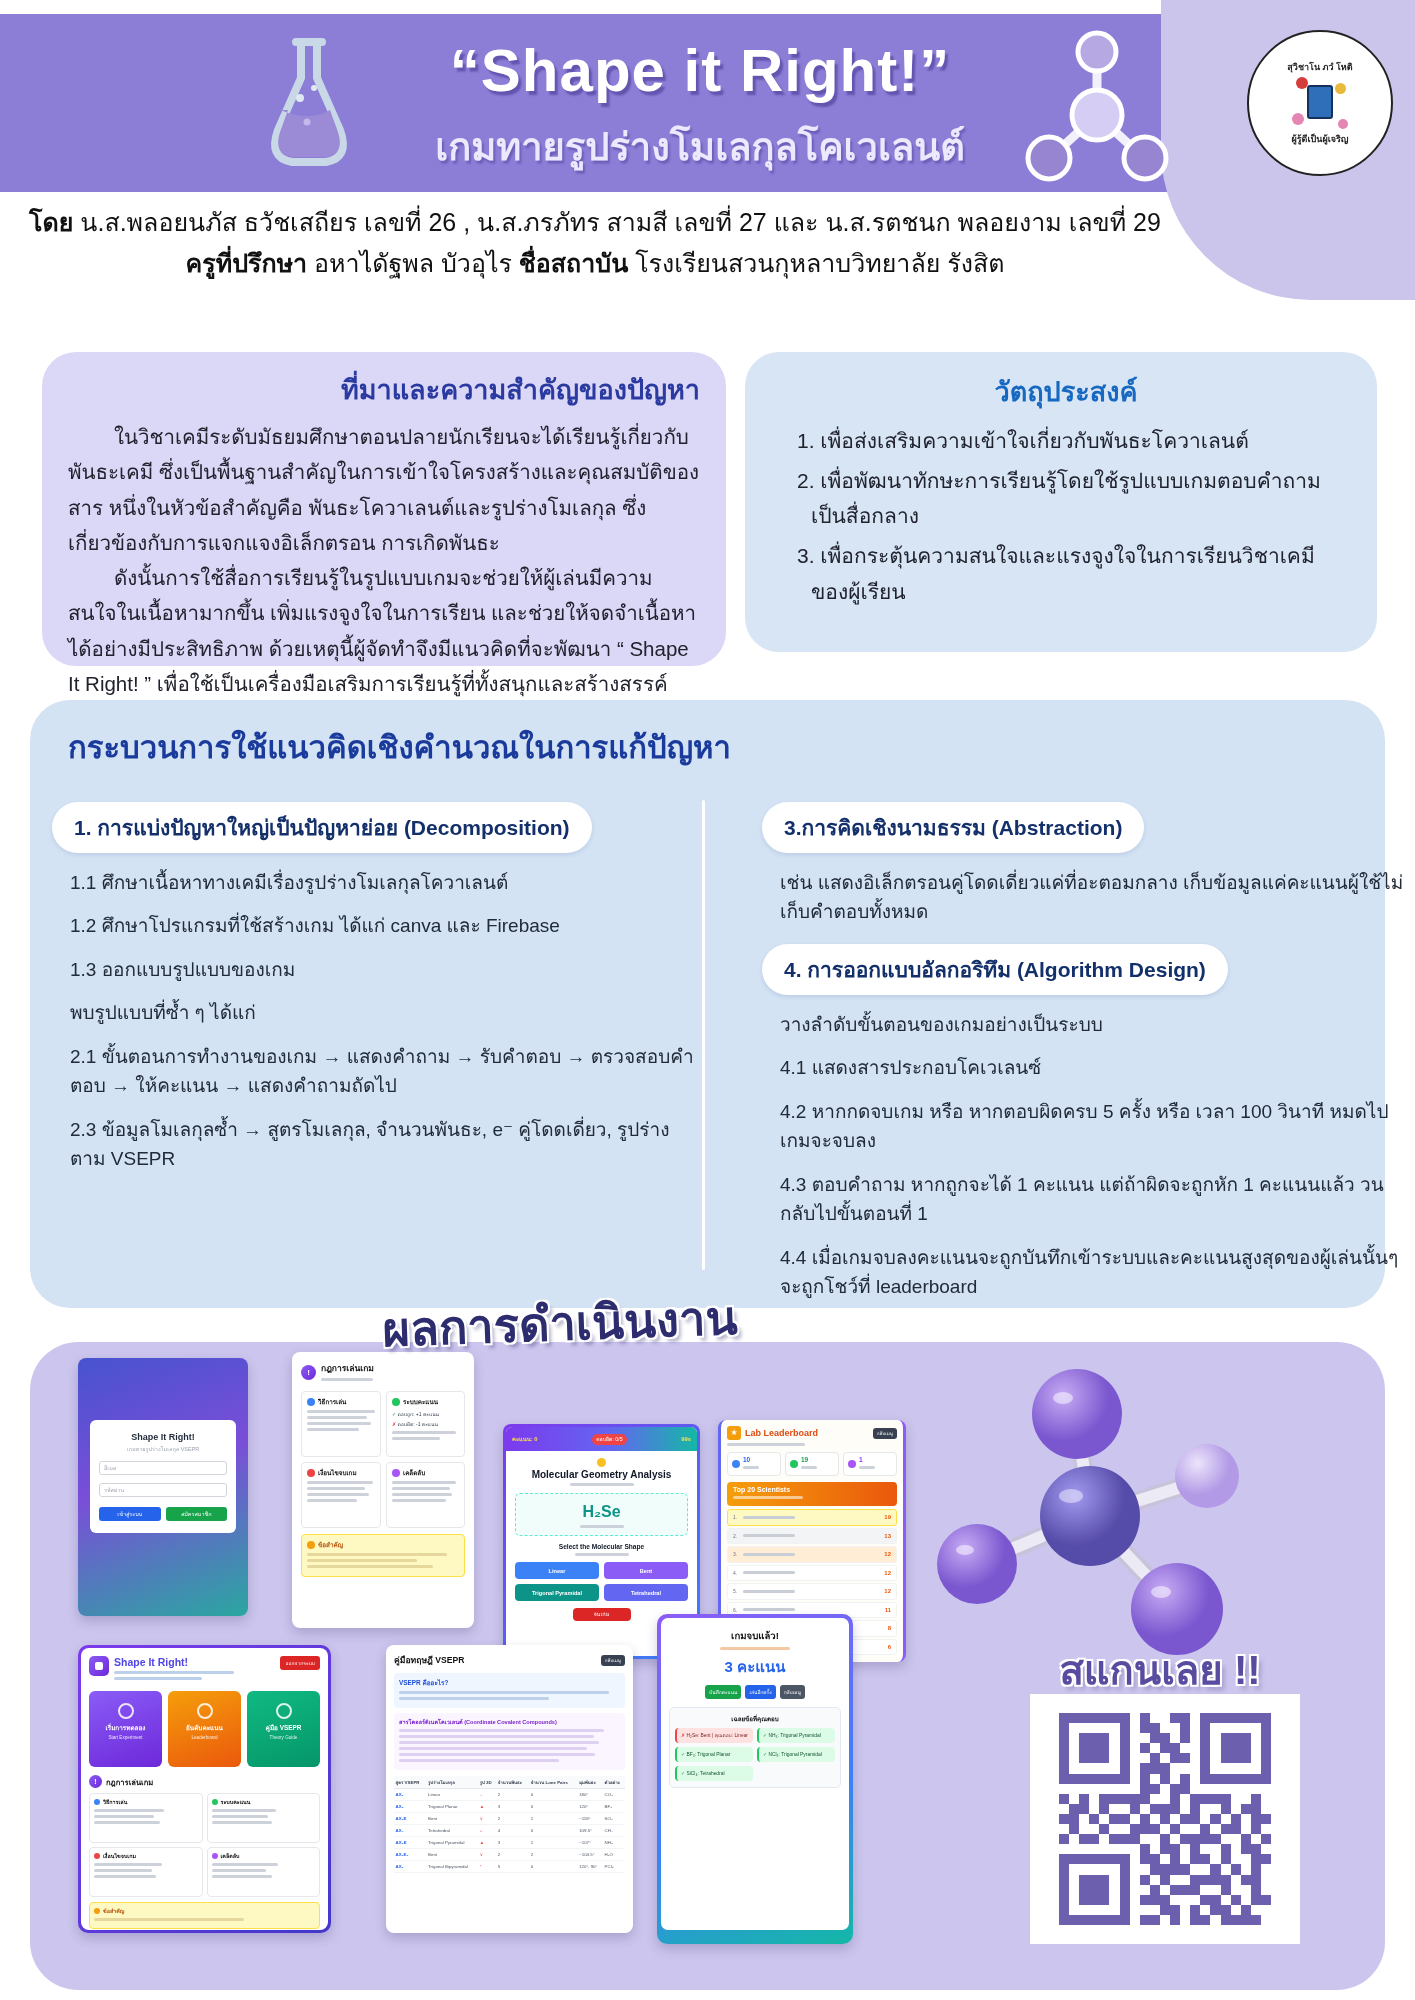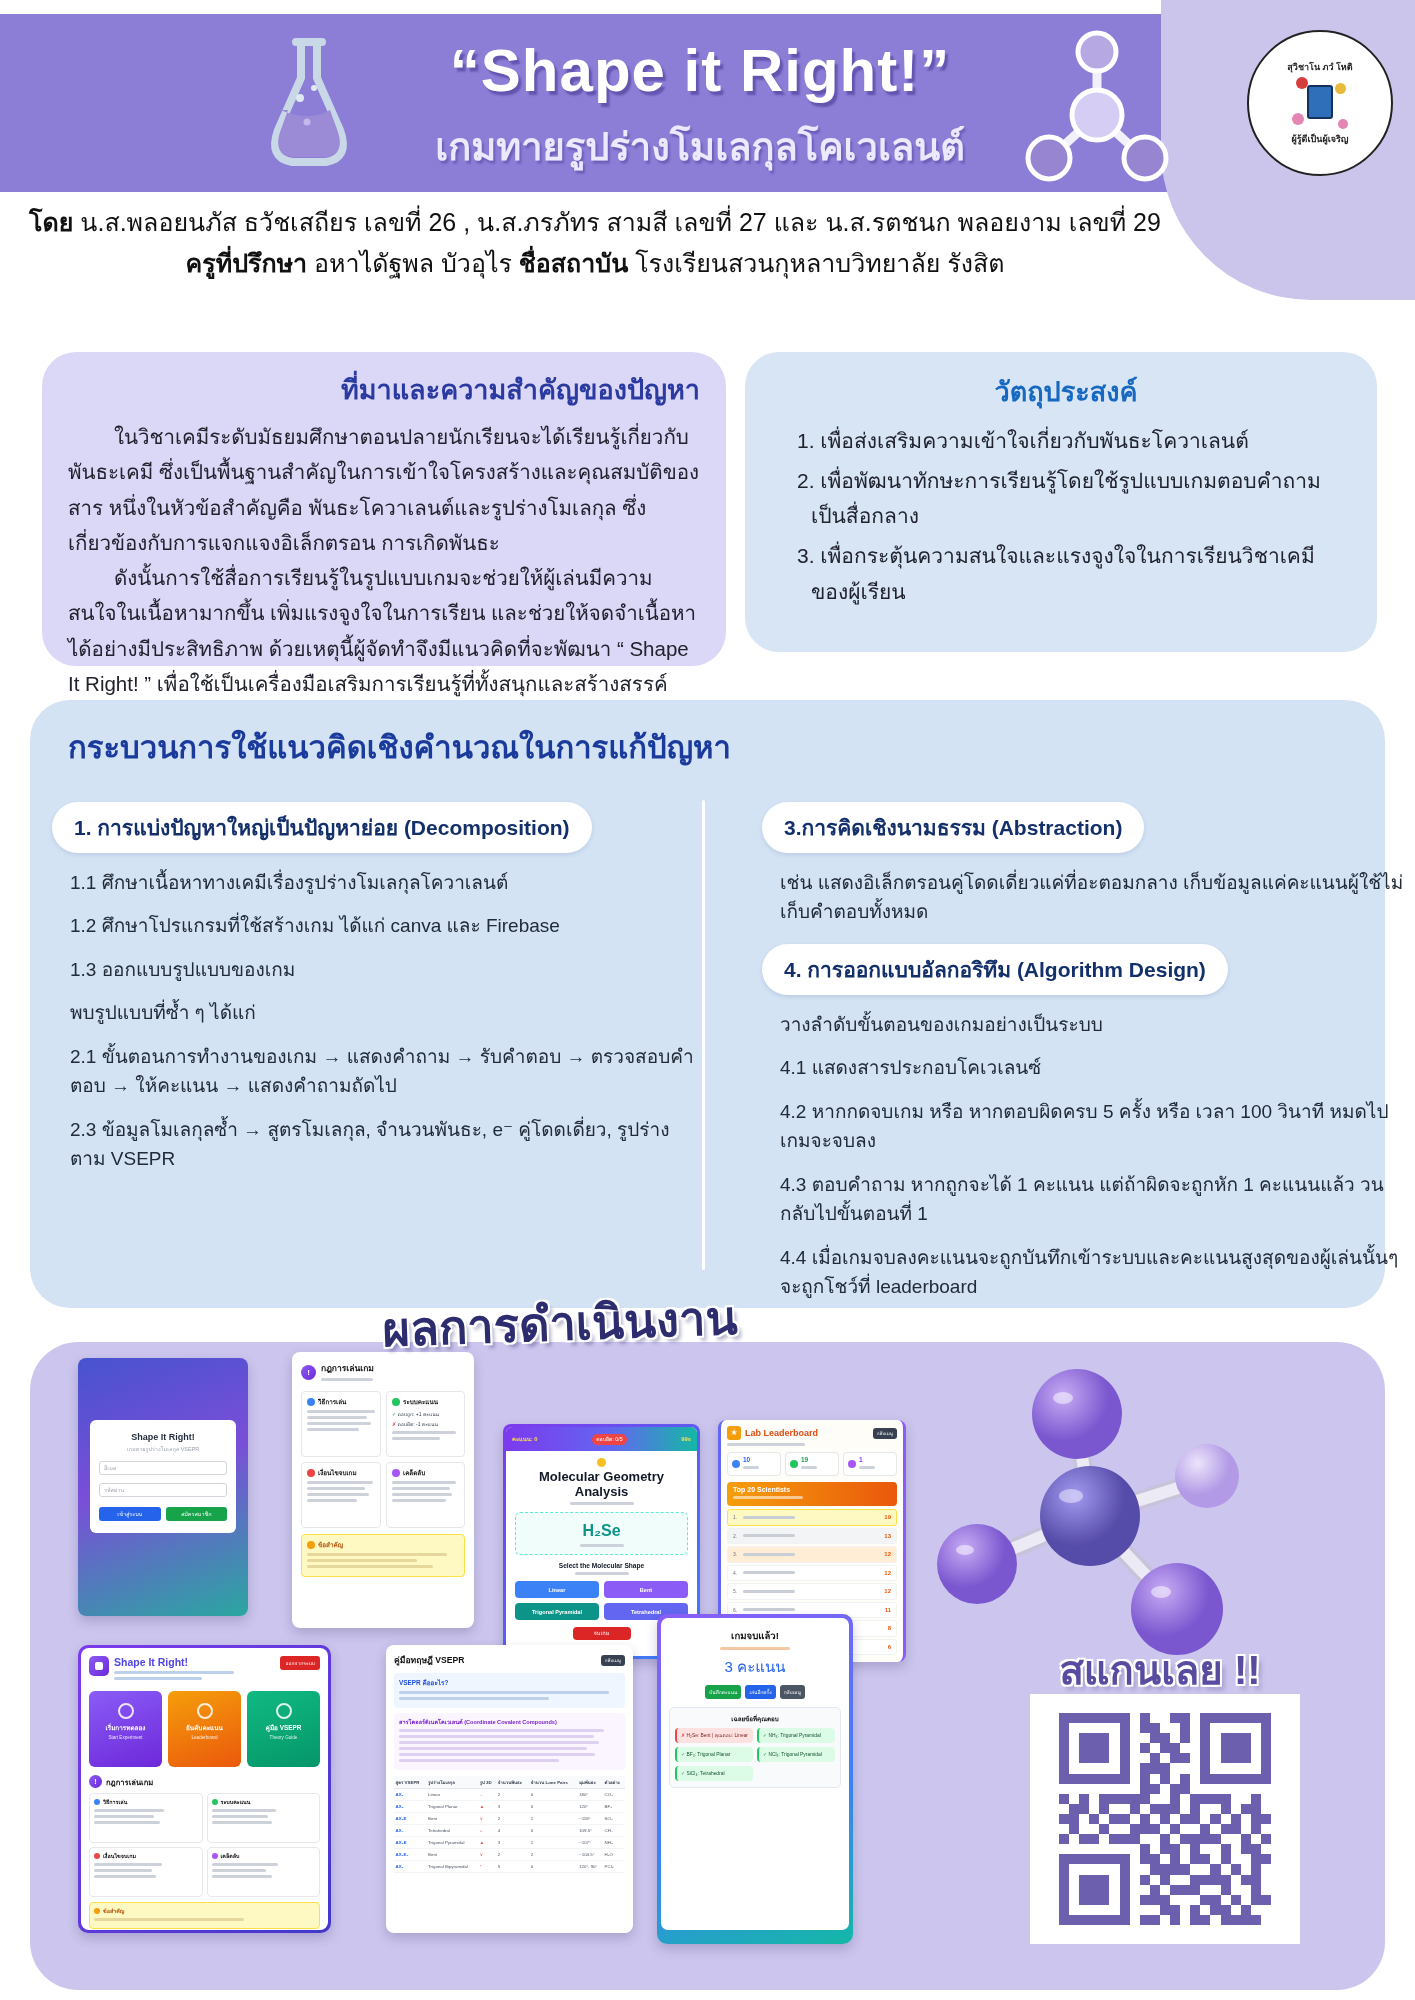--- a/index.html
+++ b/index.html
@@ -80,21 +80,21 @@
   .r-note .ct { font-size:6.3px; font-weight:bold; color:#b45309; }
 
   
   .shot-game { left:473px; top:82px; width:197px; height:235px; background:linear-gradient(135deg,#7c3aed,#3b82f6); padding:3px; }
   .game-in { background:#fff; border-radius:6px; height:100%; overflow:hidden; }
   .g-head { height:24px; background:linear-gradient(90deg,#7c3aed,#6366f1 55%,#14b8a6); display:flex; align-items:center; justify-content:space-between; padding:0 6px; }
   .g-head .sc { font-size:5.8px; color:#fde047; font-weight:bold; }
   .g-head .wr { font-size:5.2px; color:#fff; background:#ef4444; border-radius:6px; padding:1.5px 4px; }
   .g-head .tm { font-size:5.8px; color:#fde047; font-weight:bold; }
   .g-body { padding:7px 9px; text-align:center; }
-  .g-body .mt { font-size:13px; font-weight:bold; color:#111827; margin-top:2px; }
+  .g-body .mt { font-size:10px; font-weight:bold; color:#111827; margin-top:2px; }
   .g-flask { width:9px; height:9px; border-radius:50%; background:#fbbf24; margin:0 auto; }
   .g-comp { border:1px dashed #5eead4; background:#f0fdfa; border-radius:5px; margin:7px 0; padding:9px 4px 7px 4px; }
   .g-comp .f { font-size:16px; font-weight:bold; color:#0d9488; }
   .g-sel { font-size:6.6px; font-weight:bold; color:#111827; margin-top:2px; }
   .g-opts { display:grid; grid-template-columns:1fr 1fr; gap:5px; margin-top:6px; }
   .g-opts div { height:17px; border-radius:4px; color:#fff; font-size:5.6px; font-weight:bold; display:flex; align-items:center; justify-content:center; }
   .o1{background:#3b82f6;} .o2{background:#8b5cf6;} .o3{background:#0d9488;} .o4{background:#6366f1;}
   .g-end { width:58px; height:13px; background:#dc2626; border-radius:4px; color:#fff; font-size:5.6px; line-height:13px; margin:7px auto 0 auto; }
 
   
@@ -156,21 +156,21 @@
   .man-table { width:100%; border-collapse:collapse; margin-top:6px; }
   .man-table th { font-size:4.4px; color:#374151; background:#f9fafb; border-bottom:1px solid #e5e7eb; padding:2.5px 1.5px; text-align:left; }
   .man-table td { font-size:4.4px; color:#4b5563; padding:3px 1.5px; border-bottom:1px solid #f3f4f6; }
   .man-table td:first-child { color:#2563eb; font-weight:bold; }
   .man-table td:nth-child(3) { color:#ef4444; }
 
   
   .shot-go { left:627px; top:272px; width:196px; height:330px; background:linear-gradient(160deg,#8b5cf6,#3b82f6 60%,#14b8a6); padding:4px 4px 14px 4px; border-radius:10px; }
   .go-in { background:#fff; border-radius:7px; height:100%; padding:10px 8px; text-align:center; overflow:hidden; }
   .go-t { font-size:9.6px; font-weight:bold; color:#111; }
-  .go-score { font-size:15px; font-weight:normal; color:#2563eb; margin:5px 0 6px 0; }
+  .go-score { font-size:15px; font-weight:bold; color:#2563eb; margin:5px 0 6px 0; }
   .go-btns { display:flex; gap:4px; justify-content:center; }
   .go-btns div { font-size:4.9px; color:#fff; border-radius:3px; padding:3px 4px; }
   .gb1{background:#16a34a;} .gb2{background:#2563eb;} .gb3{background:#4b5563;}
   .go-rev { background:#f8fafc; border:1px solid #e2e8f0; border-radius:5px; margin-top:8px; padding:6px 5px; }
   .go-rev .t { font-size:6.2px; font-weight:bold; color:#111; margin-bottom:4px; }
   .ans-grid { display:grid; grid-template-columns:1fr 1fr; gap:4px; }
   .ans { border-radius:4px; padding:4px; font-size:4.9px; text-align:left; line-height:1.45; }
   .ans.ng { background:#fee2e2; border-left:2px solid #ef4444; color:#7f1d1d; }
   .ans.ok { background:#dcfce7; border-left:2px solid #22c55e; color:#14532d; }
   .ans .mk { font-weight:bold; } .ans.ng .mk{color:#dc2626;} .ans.ok .mk{color:#16a34a;}

